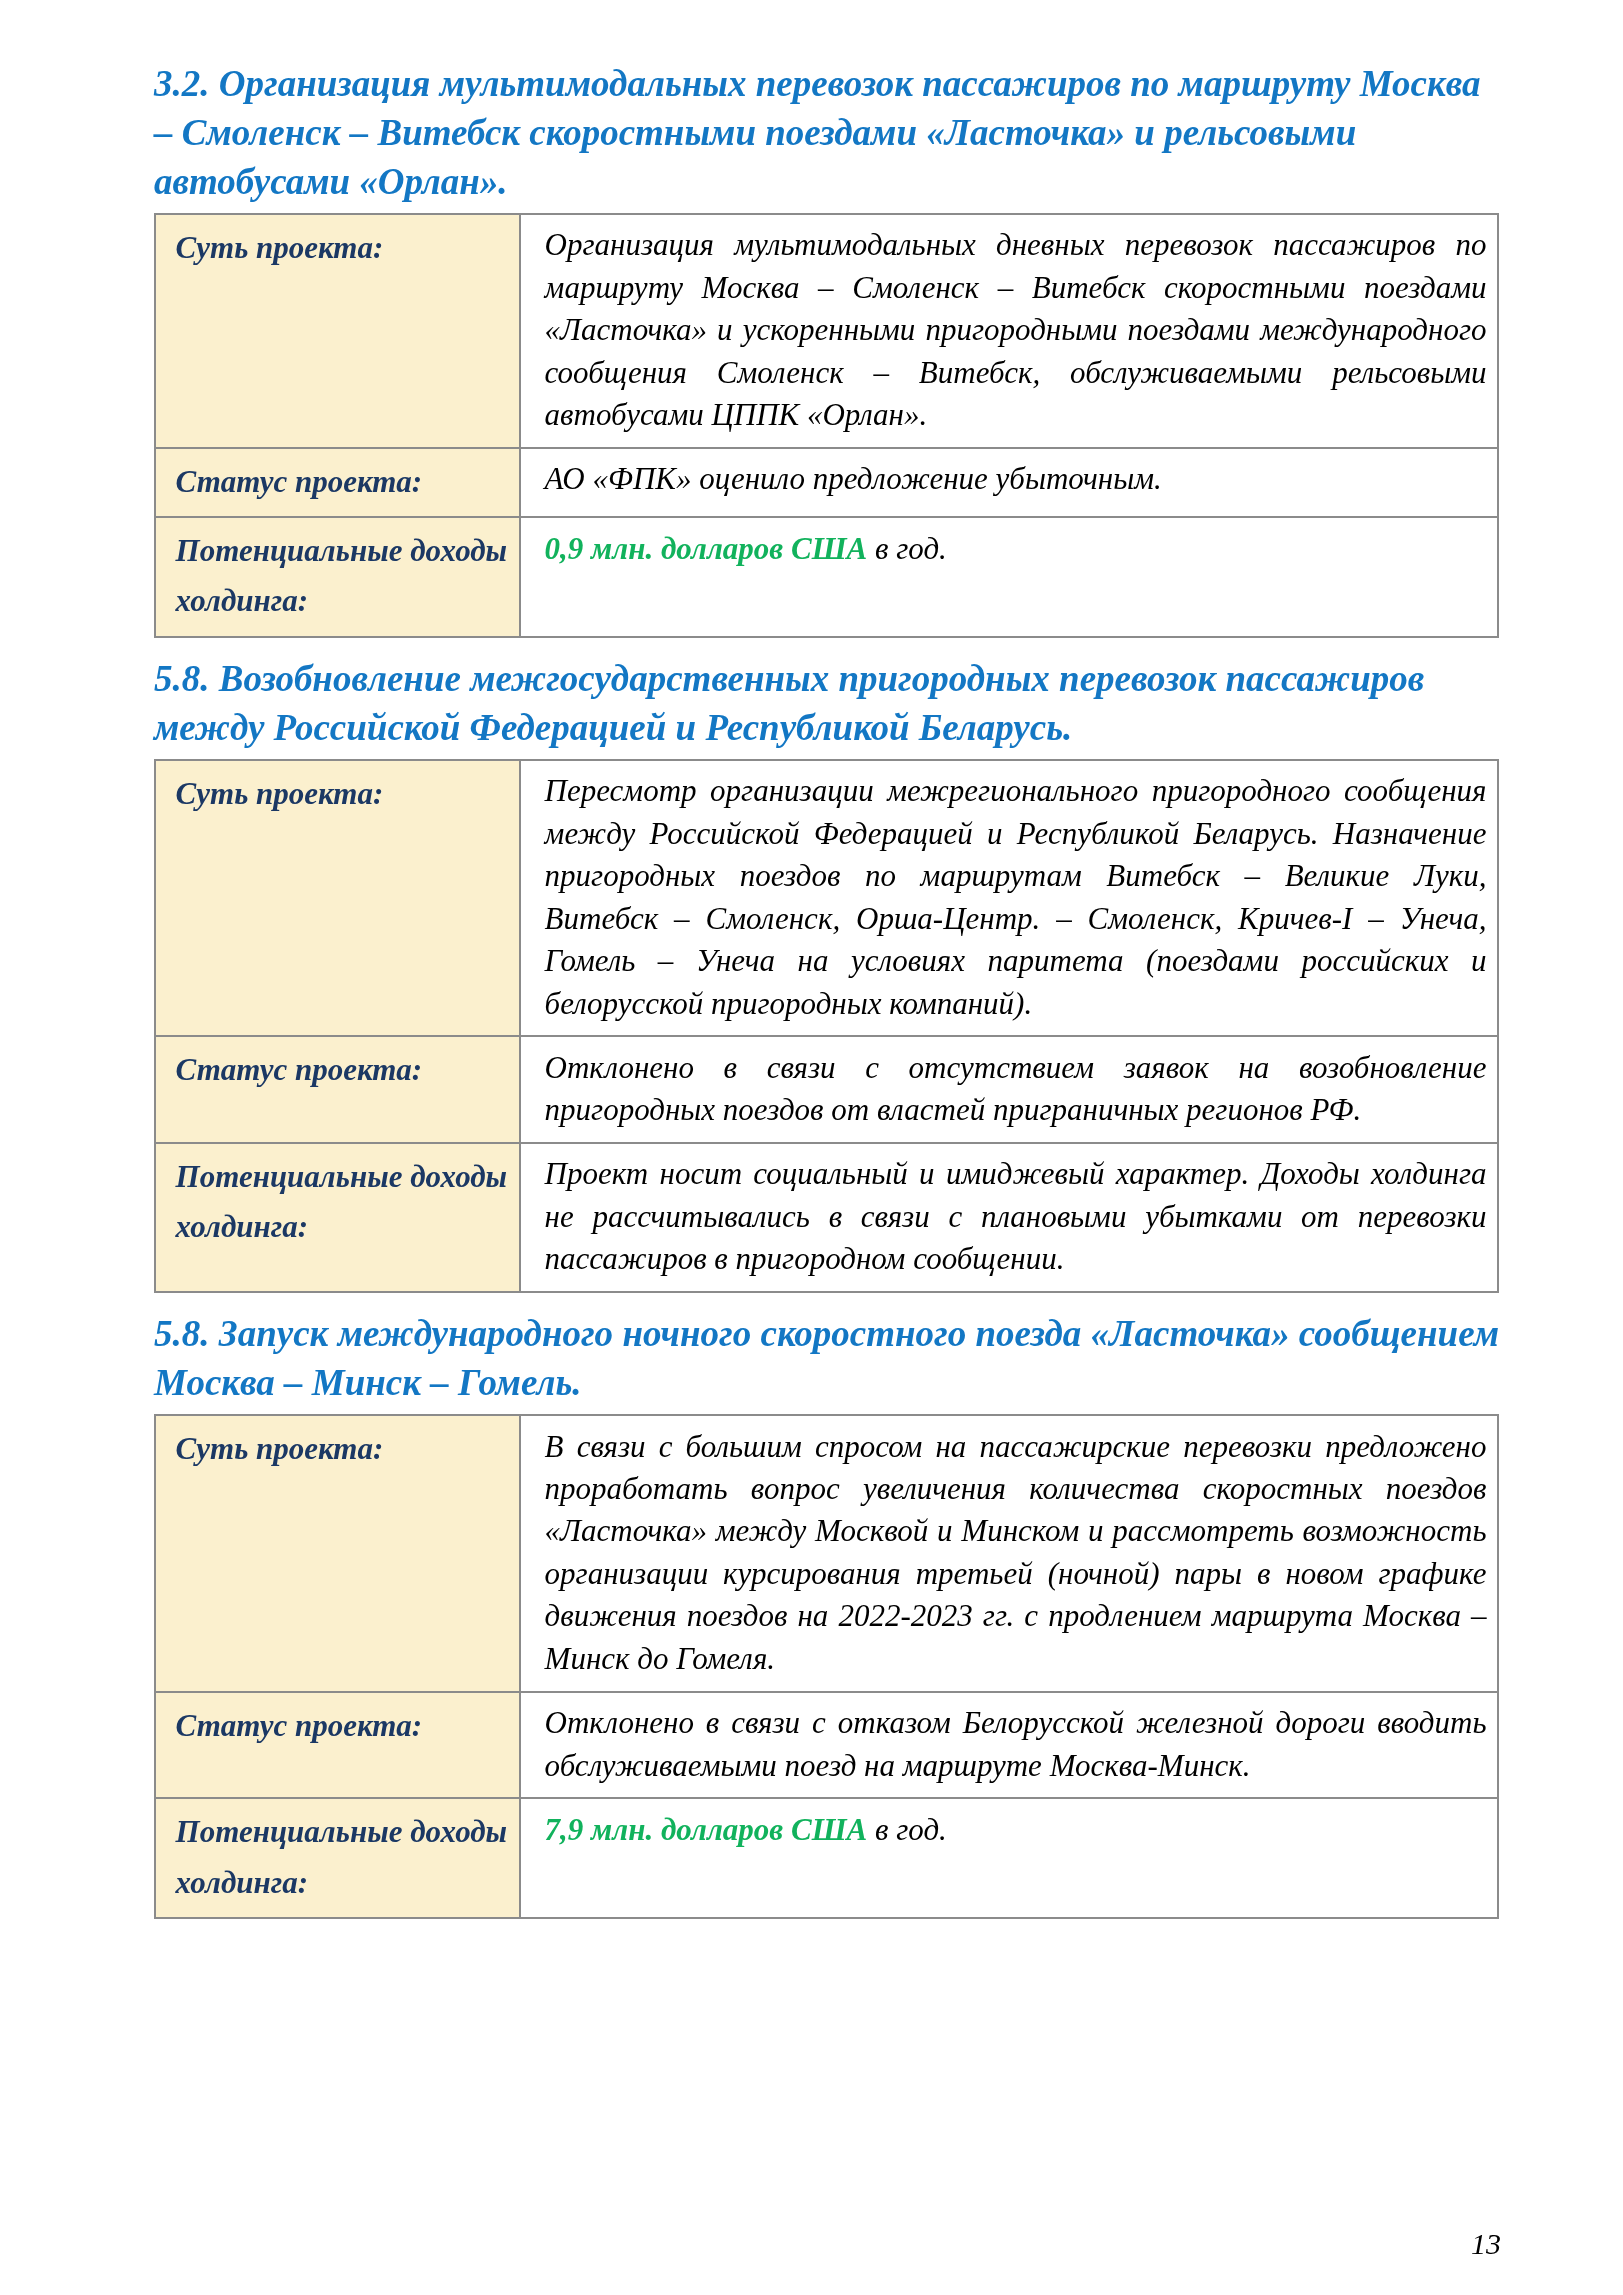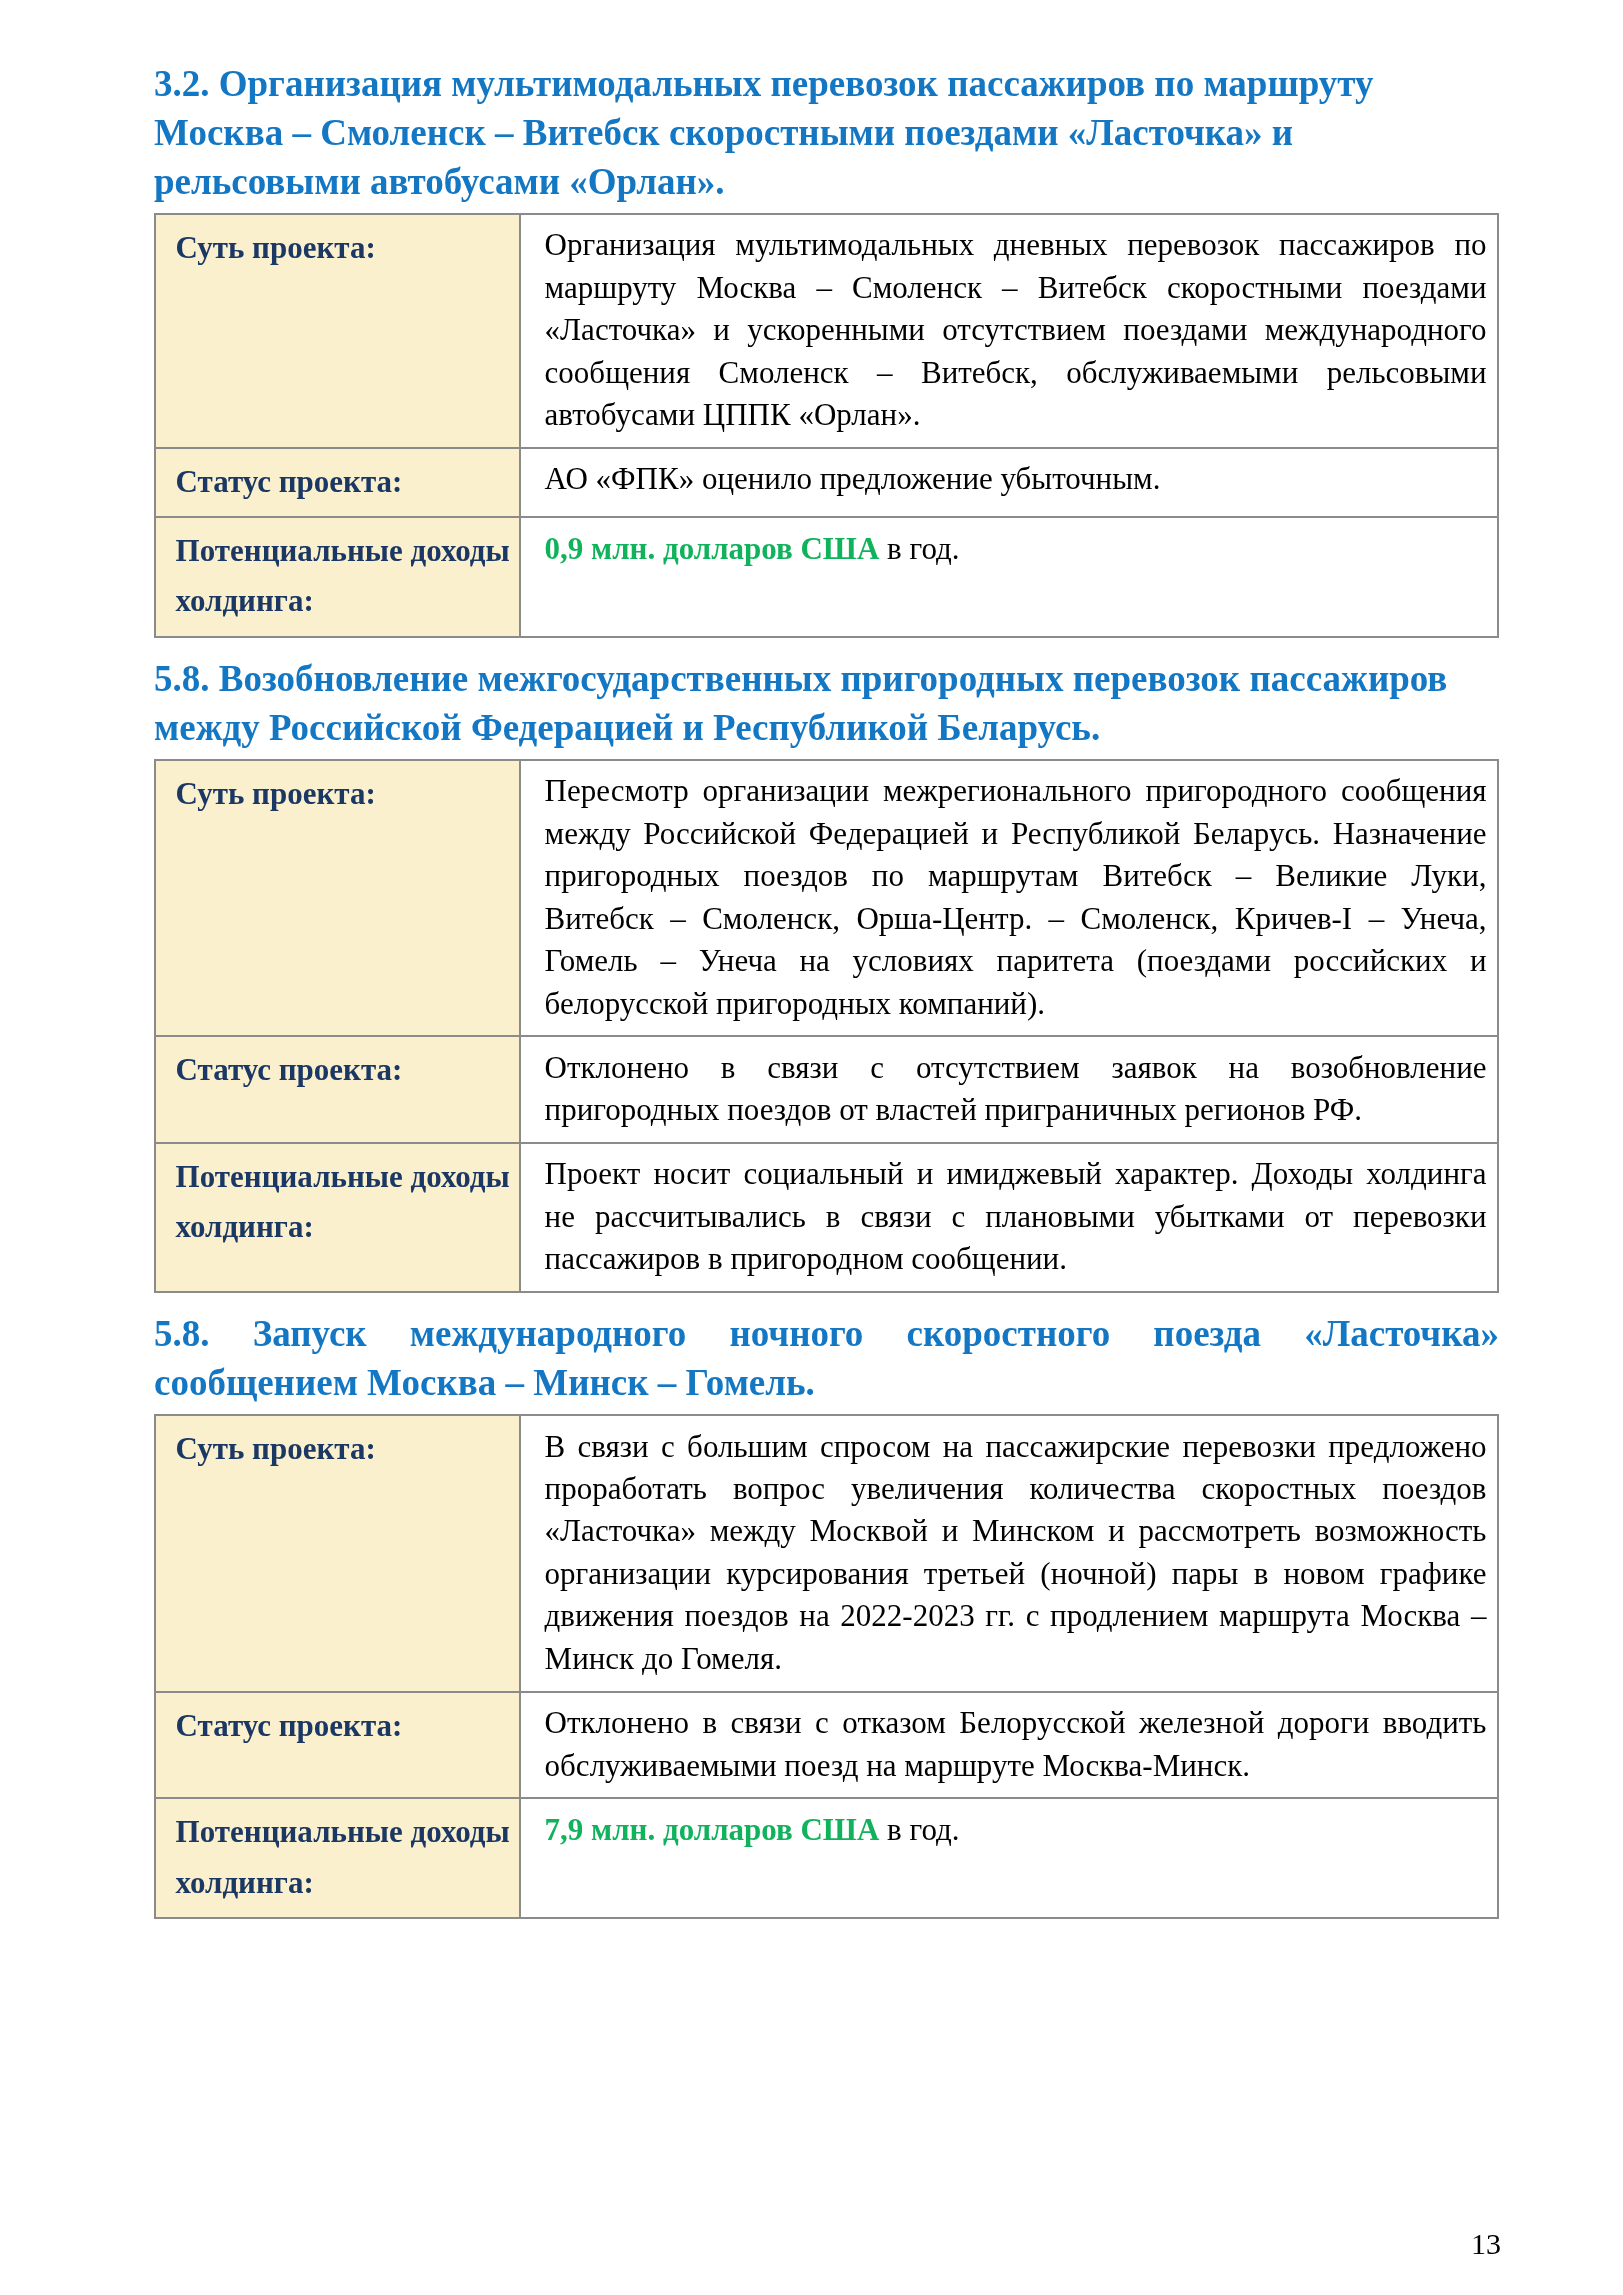--- a/index.html
+++ b/index.html
@@ -10,20 +10,21 @@
   .page {
     position: relative;
     width: 1623px;
     height: 2295px;
     background: #ffffff;
     box-sizing: border-box;
     padding: 60px 124px 8px 154px;
     font-family: "Liberation Serif", "DejaVu Serif", serif;
     color: #000000;
     overflow: hidden;
+    font-style: italic;
   }
   .heading {
     color: var(--heading, #1377C4);
     font-size: 37px;
     line-height: 1.32;
     font-weight: bold;
     margin: 17px 0 6.5px 0;
     text-align: left;
   }
   .heading.first { margin-top: 0; }
@@ -71,21 +72,21 @@
 <body>
 
 <div class="page">
 
   <section>
     <h2 class="heading first">3.2. Организация мультимодальных перевозок пассажиров по маршруту Москва – Смоленск – Витебск скоростными поездами «Ласточка» и рельсовыми автобусами «Орлан».</h2>
     <table class="ptable">
       <tbody>
         <tr>
           <td class="label">Суть проекта:</td>
-          <td class="content"><span>Организация мультимодальных дневных перевозок пассажиров по маршруту Москва – Смоленск – Витебск скоростными поездами «Ласточка» и ускоренными отсутствием поездами международного сообщения Смоленск – Витебск, обслуживаемыми рельсовыми автобусами ЦППК «Орлан».</span></td>
+          <td class="content"><span>Организация мультимодальных дневных перевозок пассажиров по маршруту Москва – Смоленск – Витебск скоростными поездами «Ласточка» и ускоренными пригородными поездами международного сообщения Смоленск – Витебск, обслуживаемыми рельсовыми автобусами ЦППК «Орлан».</span></td>
         </tr>
         <tr>
           <td class="label">Статус проекта:</td>
           <td class="content"><span>АО «ФПК» оценило предложение убыточным.</span></td>
         </tr>
         <tr>
           <td class="label">Потенциальные доходы холдинга:</td>
           <td class="content"><span class="green">0,9 млн. долларов США</span><span> в год.</span></td>
         </tr>
       </tbody>

